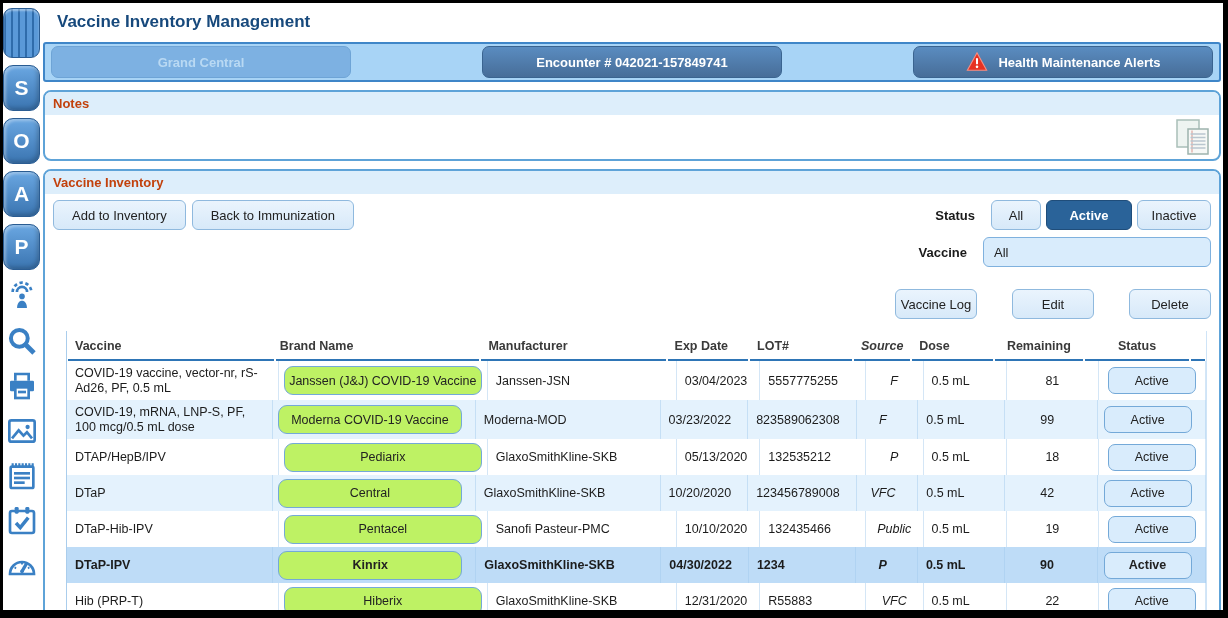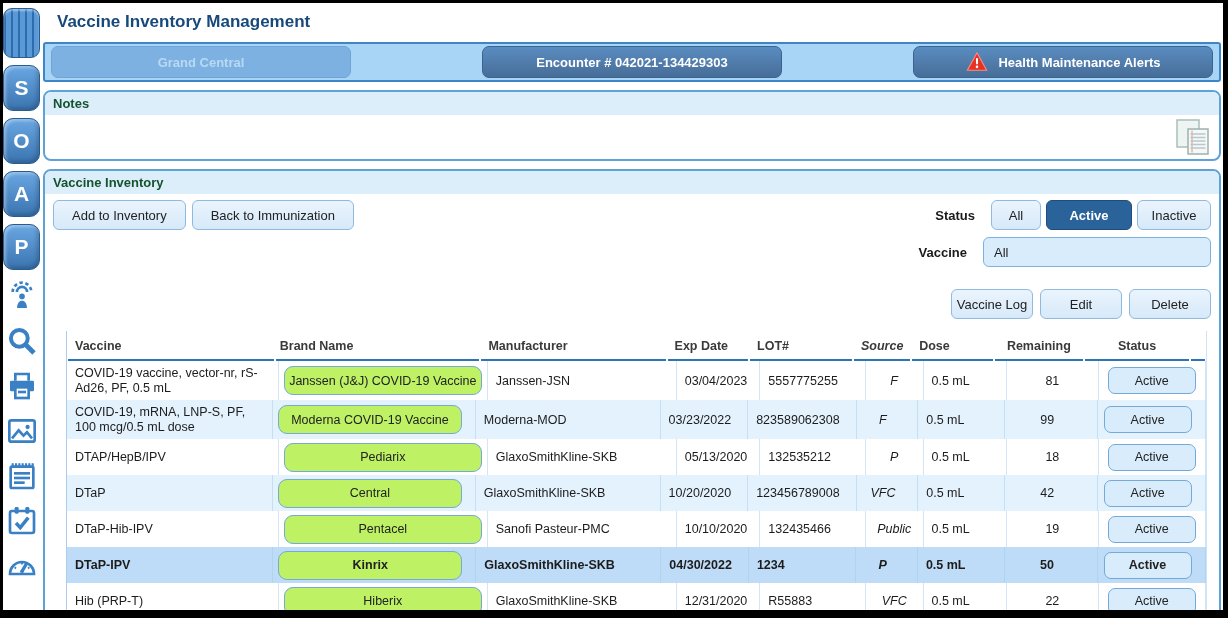--- a/index.html
+++ b/index.html
@@ -25,41 +25,41 @@
 
   .header-bar { margin-left:-2px; height:40px; background:#a8d4f6; border:2px solid #3f86c8; border-radius:3px;
                 display:flex; align-items:center; justify-content:space-between; padding:0 6px; }
   .hdr-btn { height:32px; width:300px; border-radius:7px; display:flex; align-items:center; justify-content:center;
              font-size:13px; font-weight:bold; cursor:pointer; }
   .hdr-btn.ghost { background:#7db1e2; color:#b9d9f3; border:1px solid #6ea4d6; }
   .hdr-btn.dark  { background:linear-gradient(180deg,#5a8cc0,#476d98); color:#fff; border:1px solid #3a6490; }
   .hdr-btn .warn { width:24px; height:22px; margin-right:9px; }
 
   .panel { margin-left:-2px; margin-top:8px; border:2px solid #5ea3d8; border-radius:8px; background:#fff; overflow:hidden; }
-  .panel-hd { background:#ddeefb; padding:4px 8px; font-size:13px; font-weight:bold; color:#14532d; }
+  .panel-hd { background:#ddeefb; padding:4px 8px; font-size:13px; font-weight:bold; color:#c2410c; }
 
   .notes-body { height:44px; position:relative; }
   .paste-icon { position:absolute; right:6px; bottom:2px; width:40px; height:40px; cursor:pointer; }
 
   .inv-body { padding:6px 8px 0 8px; }
   .btn { background:linear-gradient(180deg,#eaf4fd,#d7e9f9); border:1px solid #8fb9de; border-radius:6px;
          color:#222; font-size:13px; height:30px; padding:0 18px; cursor:pointer; font-family:inherit; }
   .row1 { display:flex; justify-content:space-between; align-items:flex-start; }
   .left-btns { display:flex; gap:6px; }
   .filters { display:flex; flex-direction:column; gap:7px; align-items:flex-end; }
   .f-row { display:flex; align-items:center; }
   .f-label { font-size:13px; font-weight:bold; color:#1a1a1a; margin-right:16px; }
   .seg { display:flex; gap:5px; }
   .seg .btn { padding:0; text-align:center; }
   .seg .w-all{ width:50px; } .seg .w-active{ width:86px; } .seg .w-inactive{ width:74px; }
   .seg .sel { background:#2a6399; color:#fff; font-weight:bold; border-color:#1f4d7a; }
   .dropdown { width:228px; height:30px; background:#d9ecfc; border:1px solid #7fb1de; border-radius:6px;
               font-size:13px; color:#222; display:flex; align-items:center; padding-left:10px; cursor:pointer; }
   .actions { display:flex; justify-content:flex-end; gap:7px; margin-top:22px; }
-  .actions .btn { width:82px; padding:0; }
+  .actions .btn { width:82px; padding:0;margin-left:28px; }
 
   
   .tbl { margin:12px 4px 0 13px; border-left:1px solid #aacdec; border-right:1px solid #cfe4f7; }
   .thead { display:flex; height:30px; align-items:center; font-size:12.5px; font-weight:bold; color:#3a3a3a; }
   .th { position:relative; height:100%; display:flex; align-items:center; padding:0 8px; }
   .th::after { content:''; position:absolute; left:1px; right:1px; bottom:0; height:2px; background:#2e75b6; }
   .trow { display:flex; align-items:center; height:36px; font-size:12.5px; color:#1c1c1c; cursor:pointer; }
   .trow.tall { height:39px; }
   .trow.alt { background:#e4f2fd;gap:8px; }
   .trow.selected { background:#bedcf7; font-weight:bold; }
@@ -148,21 +148,21 @@
         <path d="M6.5 13l1 .8 M12 9.5v1.3 M17.5 13l-1 .8" stroke-width="1.4"></path>
       </svg>
     </div>
   </div>
 
   <div class="main">
     <div class="page-title">Vaccine Inventory Management</div>
 
     <div class="header-bar">
       <div class="hdr-btn ghost">Grand Central</div>
-      <div class="hdr-btn dark">Encounter # 042021-134429303</div>
+      <div class="hdr-btn dark">Encounter # 042021-157849741</div>
       <div class="hdr-btn dark">
         <svg class="warn" viewBox="0 0 24 24">
           <path d="M12 2 L22.5 21 H1.5 Z" fill="#e63222" stroke="#f58f84" stroke-width="1.2"></path>
           <rect x="10.9" y="7.5" width="2.2" height="7" rx="1" fill="#fff"></rect>
           <circle cx="12" cy="17.3" r="1.4" fill="#fff"></circle>
         </svg>
         <span>Health Maintenance Alerts</span>
       </div>
     </div>
 
@@ -312,21 +312,21 @@
               <div class="trow alt selected">
                 <div class="cell c0">DTaP-IPV</div>
                 <div class="cell c1">
                   <button class="brand-btn">Kinrix</button>
                 </div>
                 <div class="cell c2">GlaxoSmithKline-SKB</div>
                 <div class="cell c3">04/30/2022</div>
                 <div class="cell c4">1234</div>
                 <div class="cell c5">P</div>
                 <div class="cell c6">0.5 mL</div>
-                <div class="cell c7">50</div>
+                <div class="cell c7">90</div>
                 <div class="cell c8">
                   <button class="status-btn">Active</button>
                 </div>
                 <div class="cell c9"></div>
               </div>
               <div class="trow">
                 <div class="cell c0">Hib (PRP-T)</div>
                 <div class="cell c1">
                   <button class="brand-btn">Hiberix</button>
                 </div>

